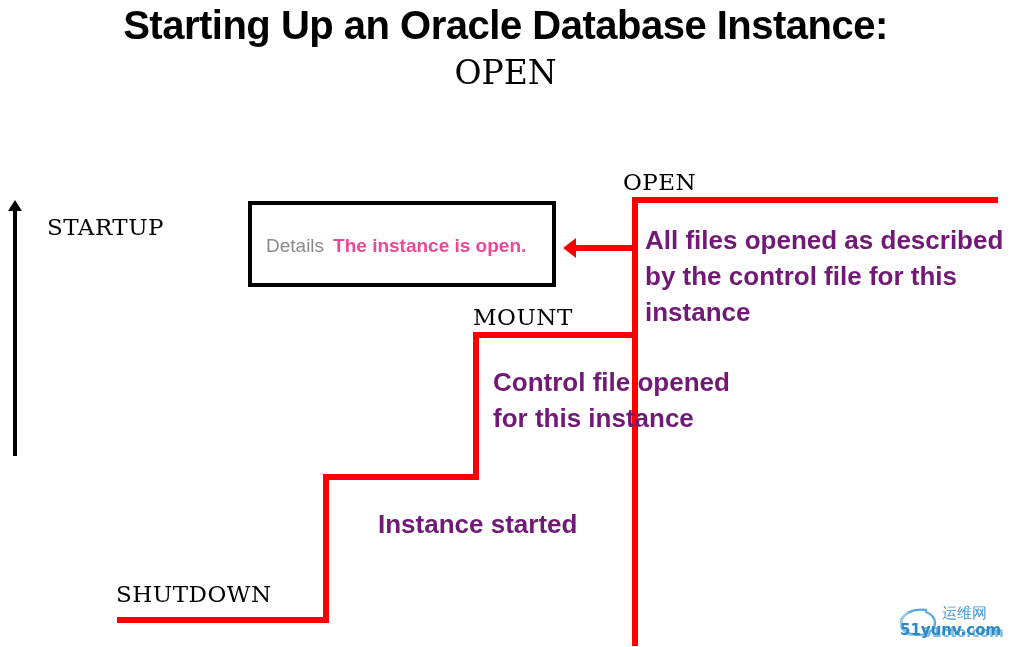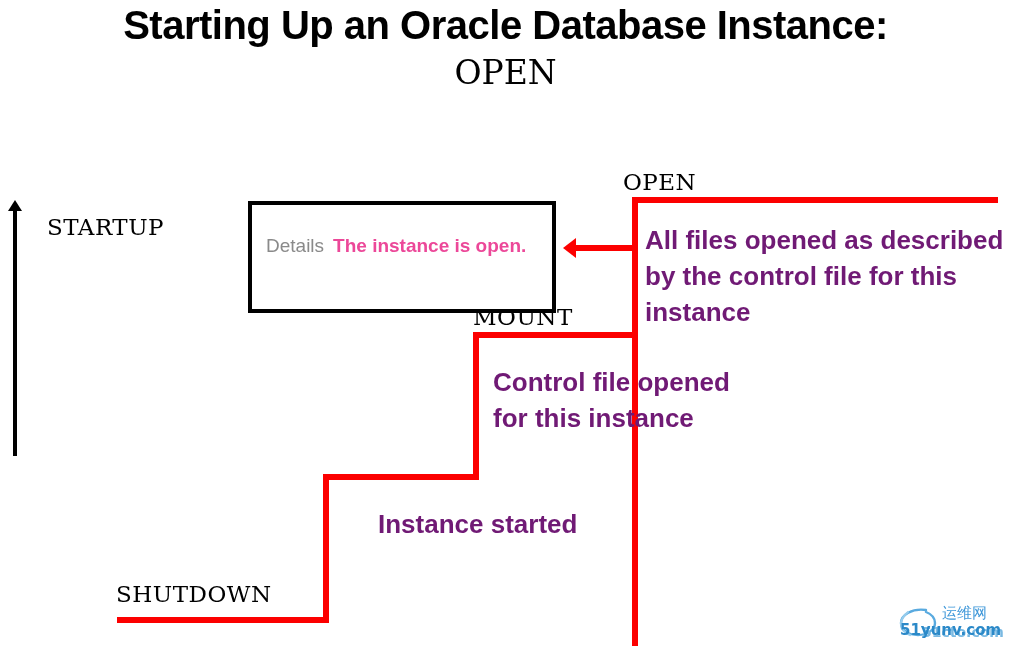--- a/index.html
+++ b/index.html
@@ -134,21 +134,21 @@
     border-right: 7px solid transparent;
     border-bottom: 11px solid #000000;
   }
 
   
   .details-box {
     position: absolute;
     left: 248px;
     top: 201px;
     width: 308px;
-    height: 112px;
+    height: 86px;
     border: 4px solid #000000;
     background: #ffffff;
     box-sizing: border-box;
   }
   .details-inner {
     position: absolute;
     left: 14px;
     top: 30px;
     display: flex;
     align-items: baseline;

